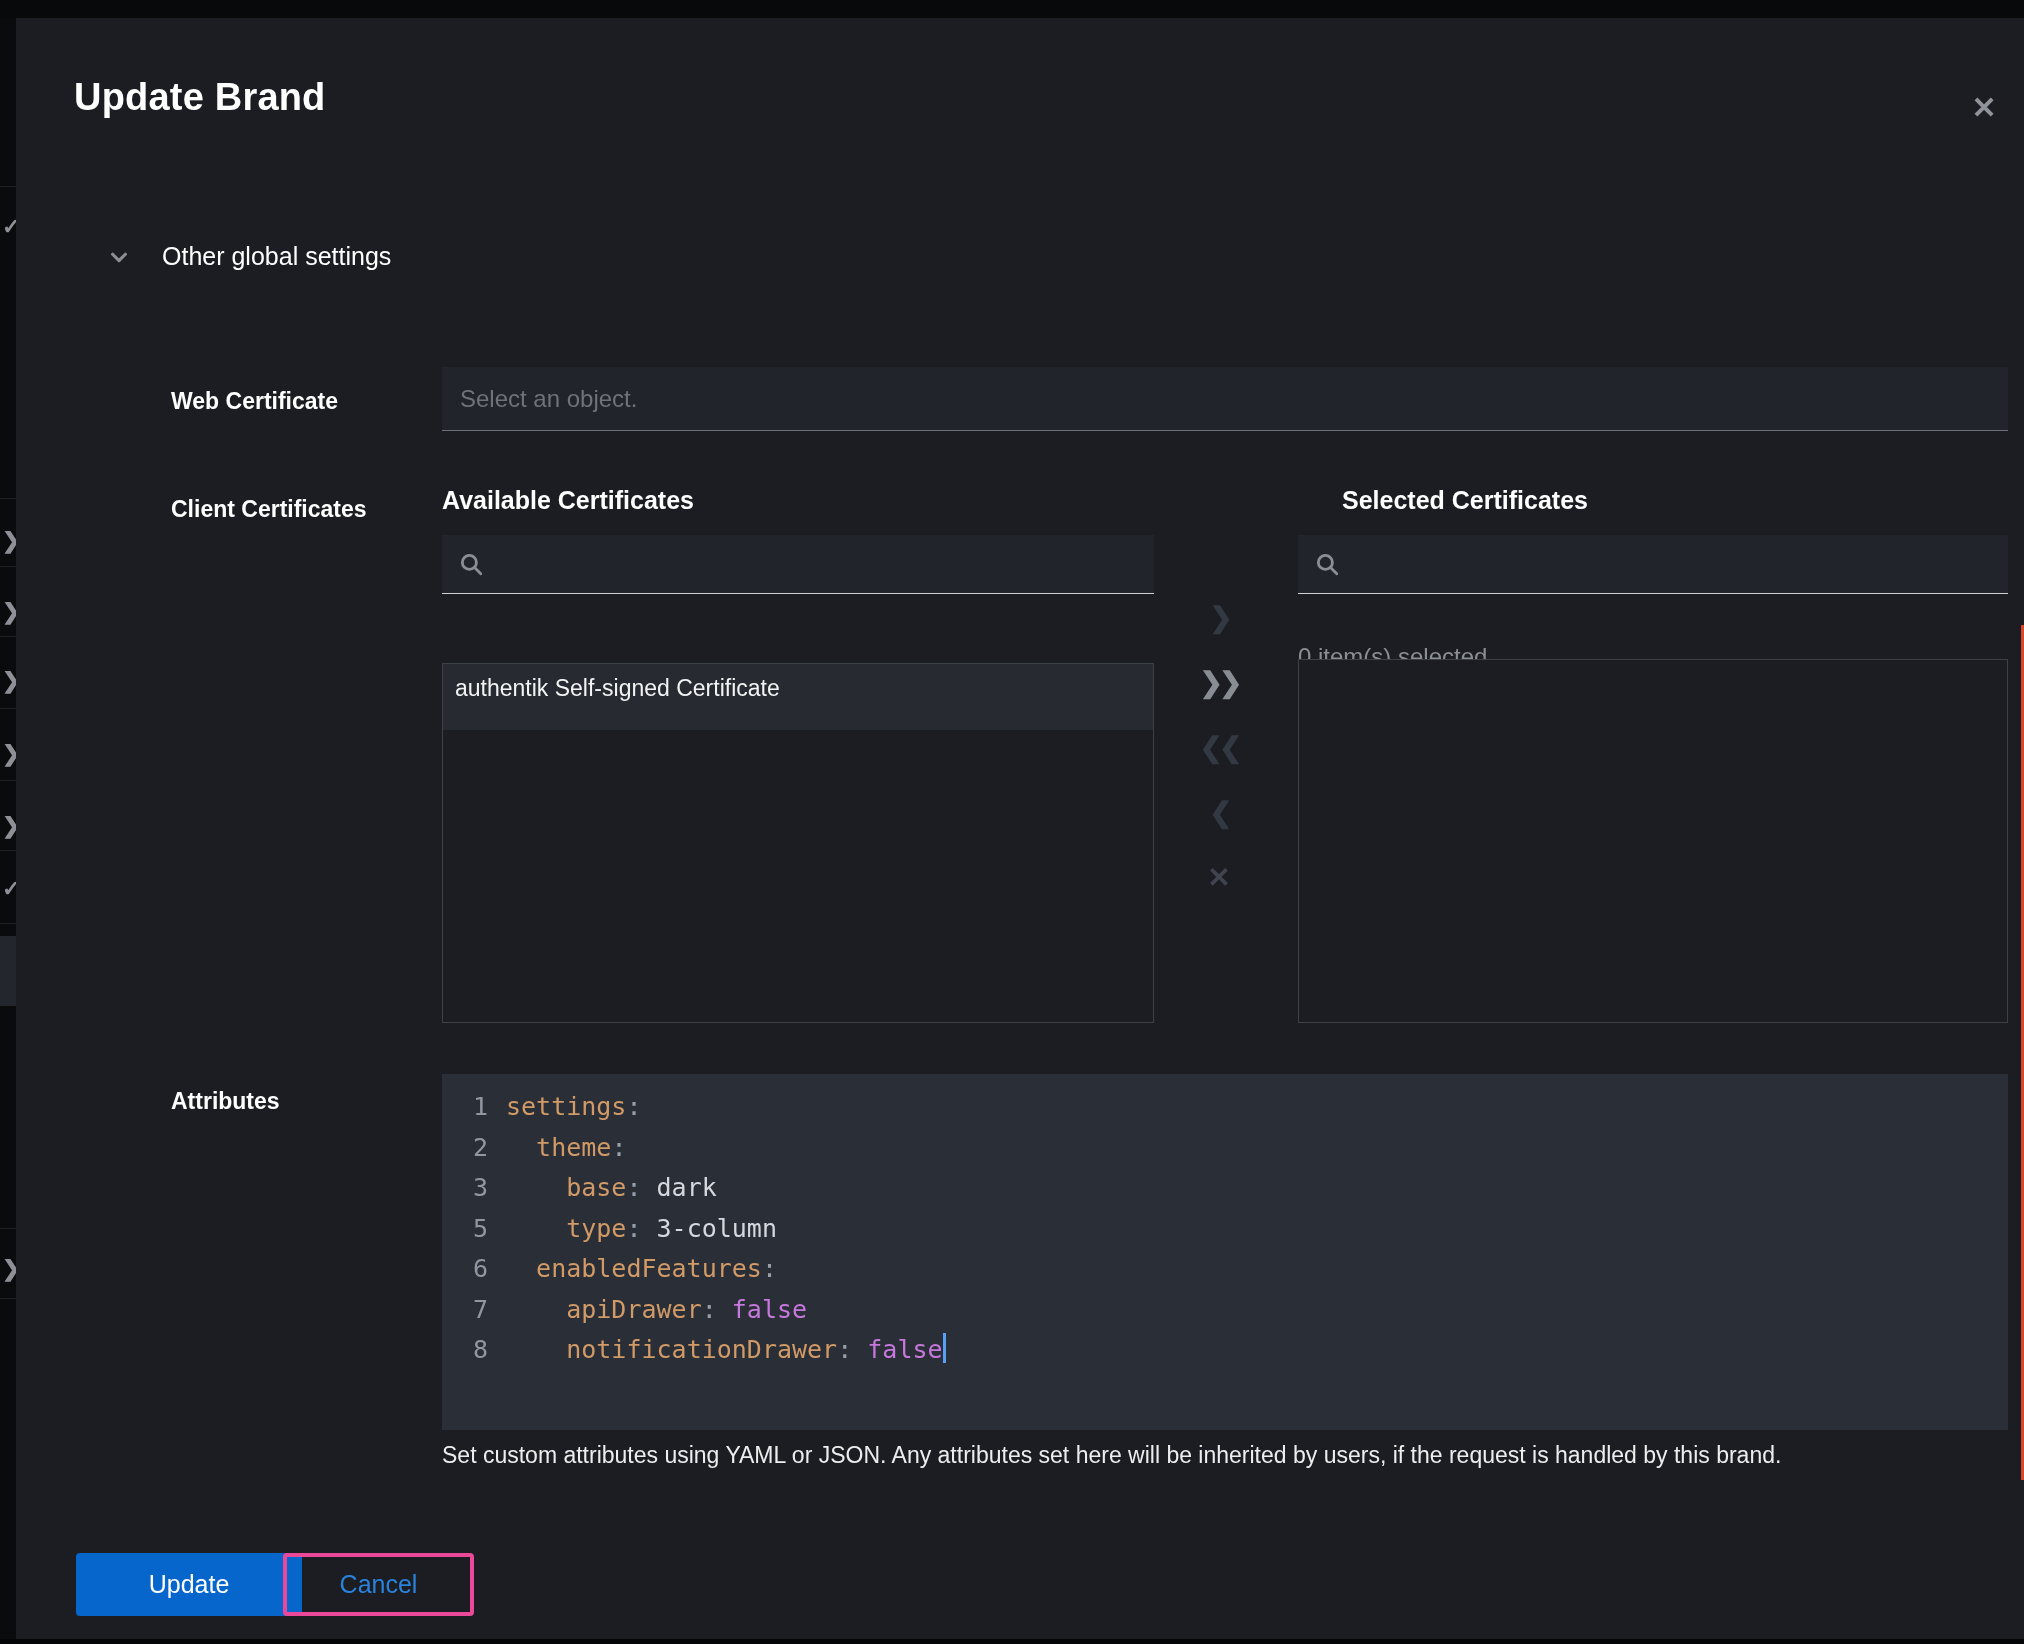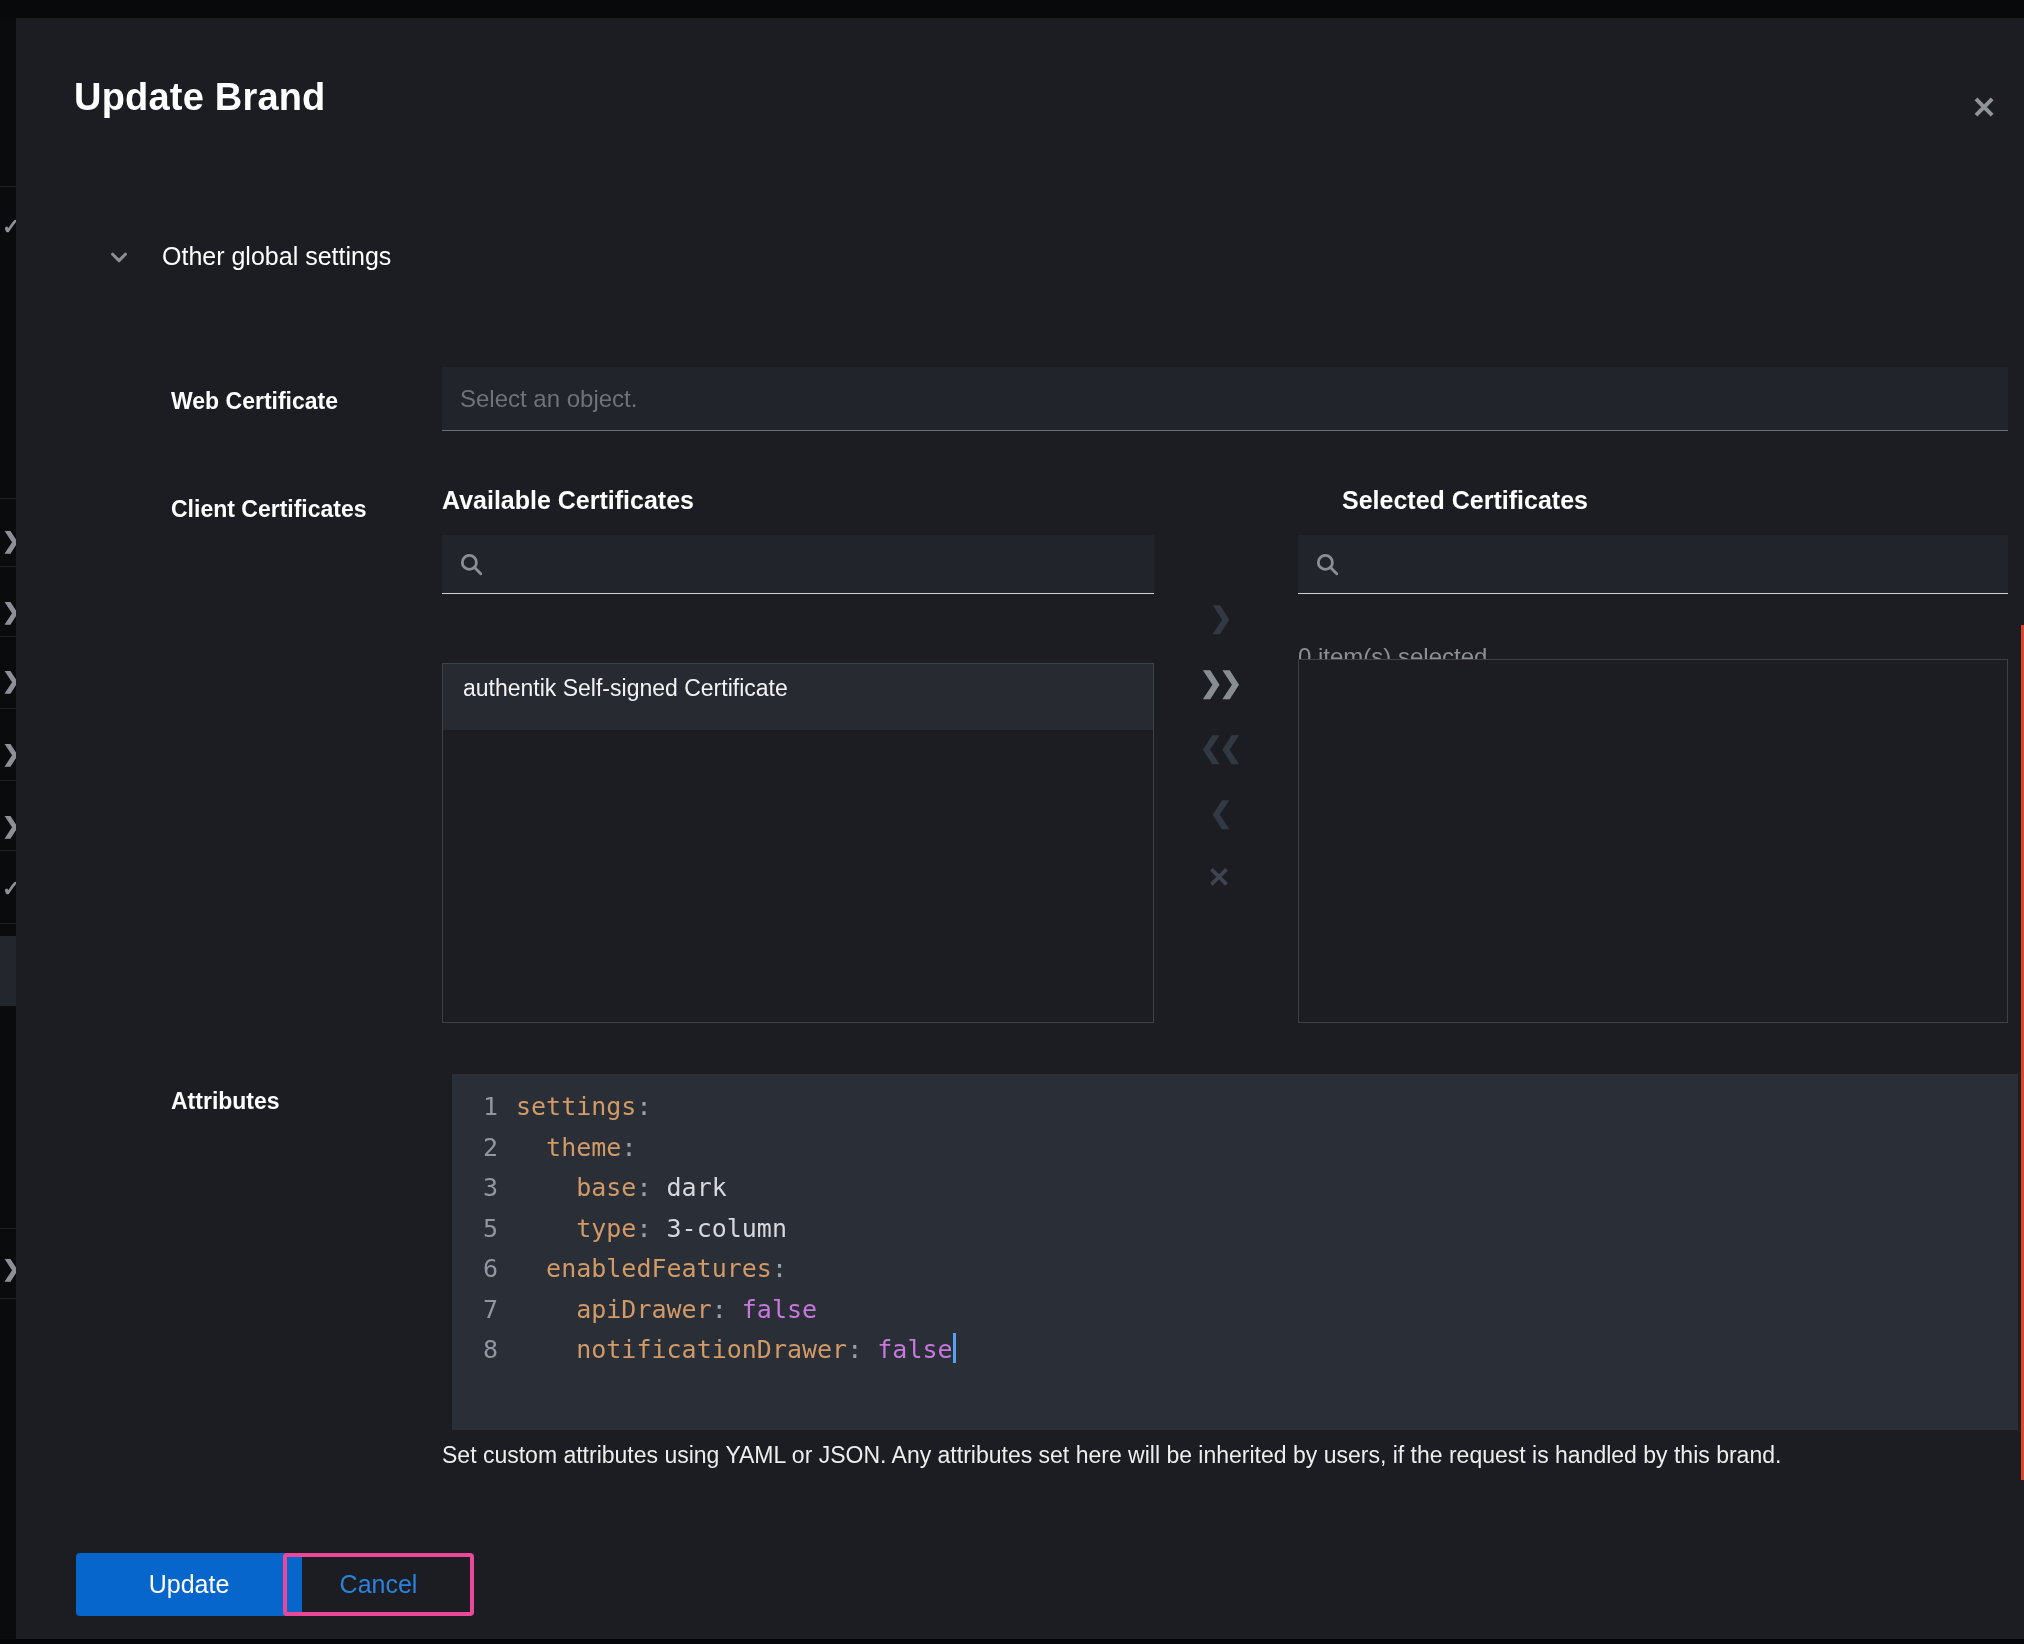--- a/index.html
+++ b/index.html
@@ -33,21 +33,21 @@
     color:#bef264;font-size:24px;padding:0 18px;font-family:"Liberation Sans",sans-serif;}
   .pf-input::placeholder{color:#6f7277;opacity:1;}
 
   .dl-heading{position:absolute;color:#fff;font-size:25px;font-weight:bold;}
   .search-box{position:absolute;background:#21242a;border-bottom:1px solid #cfd0d2;box-sizing:border-box;
     display:flex;align-items:center;padding:0 16px;}
   .search-box svg{width:26px;height:26px;}
   .search-box input{flex:1;background:transparent;border:none;outline:none;color:#e8e8e8;font-size:23px;margin-left:12px;
     font-family:"Liberation Sans",sans-serif;}
   .dl-list{position:absolute;border:1px solid #3c4047;box-sizing:border-box;background:#1b1d22;overflow:hidden;}
-  .dl-item{height:66px;background:#272a30;color:#f2f3f4;font-size:23px;line-height:49px;padding-left:20px;cursor:pointer;}
+  .dl-item{height:66px;background:#272a30;color:#f2f3f4;font-size:23px;line-height:49px;padding-left:12px;cursor:pointer;}
   .dl-status{position:absolute;color:#8b8e94;font-size:24px;}
 
   .xfer{position:absolute;width:54px;height:54px;background:none;border:none;padding:0;cursor:pointer;
     font-size:28px;font-weight:bold;text-align:center;line-height:54px;letter-spacing:-4px;}
   .xfer.on{color:#888c93;}
   .xfer.off{color:#333943;}
   .xfer.x-off{color:#3f444e;letter-spacing:0;}
 
   .editor{position:absolute;background:#2a2e37;font-family:"DejaVu Sans Mono",monospace;font-size:25px;
     padding-top:13px;box-sizing:border-box;overflow:hidden;}
@@ -135,21 +135,21 @@
       <svg viewBox="0 0 24 24" fill="none" stroke="#8b8e94" stroke-width="2.6" stroke-linecap="round">
           <circle cx="10.5" cy="10.5" r="6.5"></circle>
           <line x1="15.5" y1="15.5" x2="21" y2="21"></line>
         </svg>
       <input value="" style="">
     </div>
     <div class="dl-status" style="left:1282px;top:625px;">0 item(s) selected.</div>
     <div class="dl-list" style="left:1282px;top:641px;width:710px;height:364px;"></div>
 
     <label class="form-label" style="top:1070px;">Attributes</label>
-    <div class="editor" style="left:436px;top:1056px;width:1566px;height:356px;">
+    <div class="editor" style="left:426px;top:1056px;width:1566px;height:356px;">
         <div class="cm-line"><span class="cm-ln">1</span><span class="cm-code"><span class="cm-k">settings</span><span class="cm-p">:</span></span></div>
         <div class="cm-line"><span class="cm-ln">2</span><span class="cm-code">  <span class="cm-k">theme</span><span class="cm-p">:</span></span></div>
         <div class="cm-line"><span class="cm-ln">3</span><span class="cm-code">    <span class="cm-k">base</span><span class="cm-p">:</span> <span class="cm-v">dark</span></span></div>
         <div class="cm-line"><span class="cm-ln">5</span><span class="cm-code">    <span class="cm-k">type</span><span class="cm-p">:</span> <span class="cm-v">3-column</span></span></div>
         <div class="cm-line"><span class="cm-ln">6</span><span class="cm-code">  <span class="cm-k">enabledFeatures</span><span class="cm-p">:</span></span></div>
         <div class="cm-line"><span class="cm-ln">7</span><span class="cm-code">    <span class="cm-k">apiDrawer</span><span class="cm-p">:</span> <span class="cm-b">false</span></span></div>
         <div class="cm-line"><span class="cm-ln">8</span><span class="cm-code">    <span class="cm-k">notificationDrawer</span><span class="cm-p">:</span> <span class="cm-b">false</span><span class="cm-cursor"></span></span></div>
       </div>
     <div class="help-text" style="left:426px;top:1424px;width:1500px;">Set custom attributes using YAML or JSON. Any attributes set here will be inherited by users, if the request is handled by this brand.</div>
 

